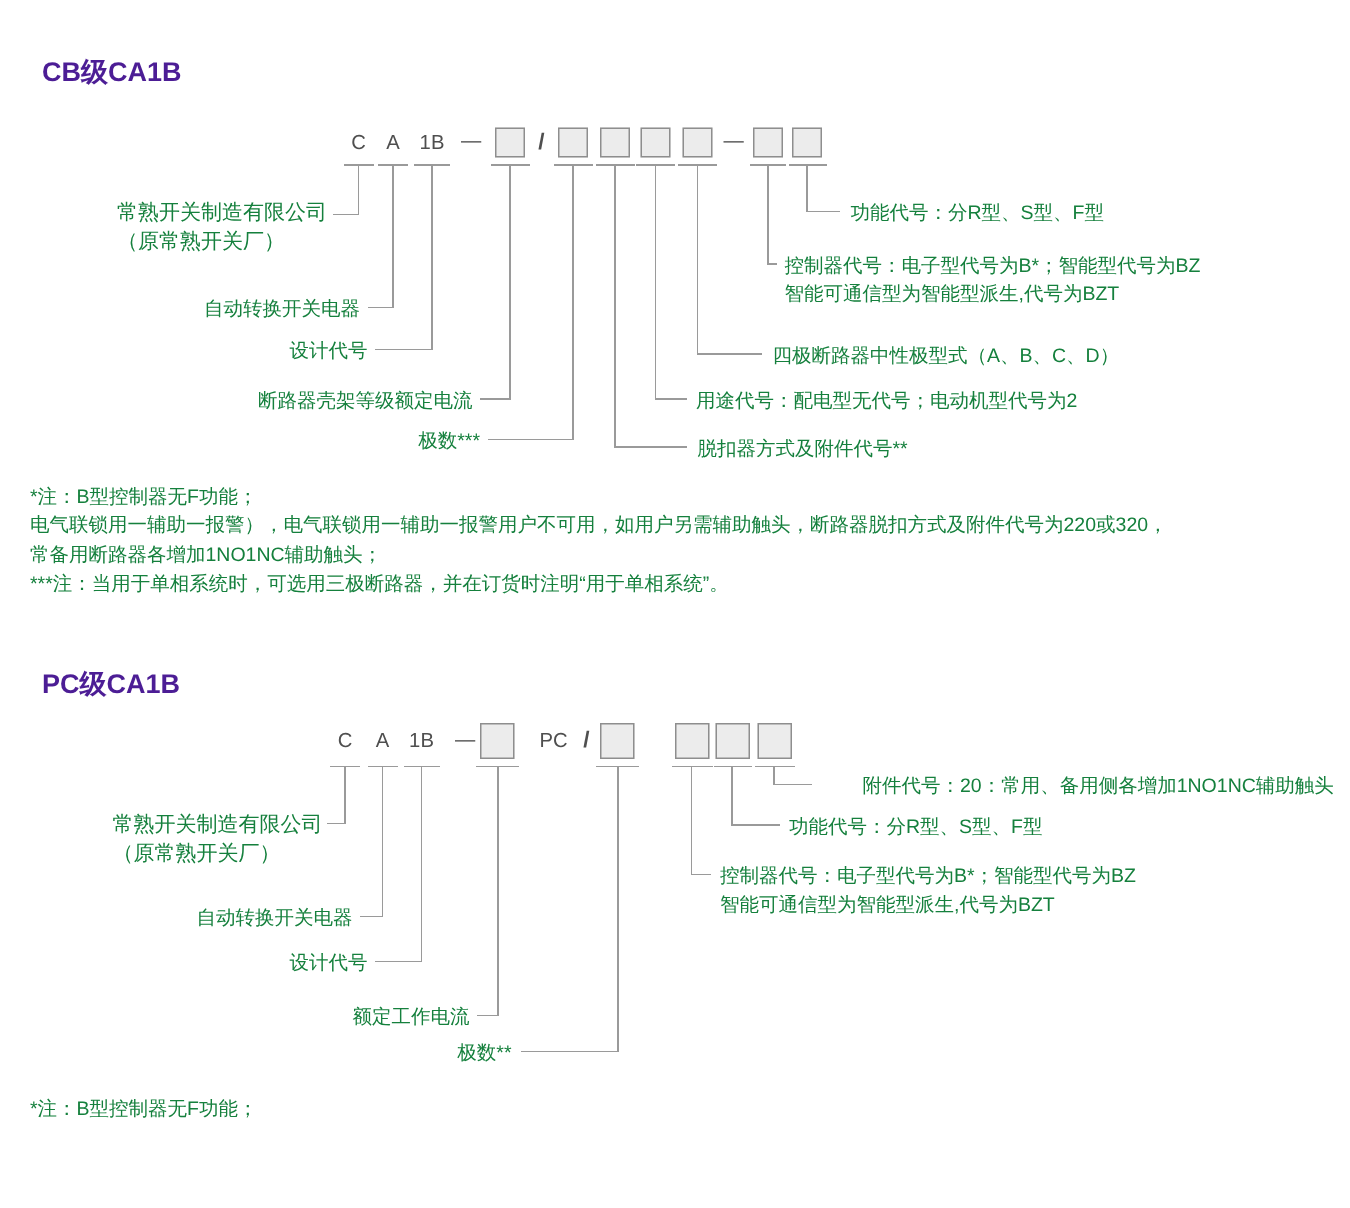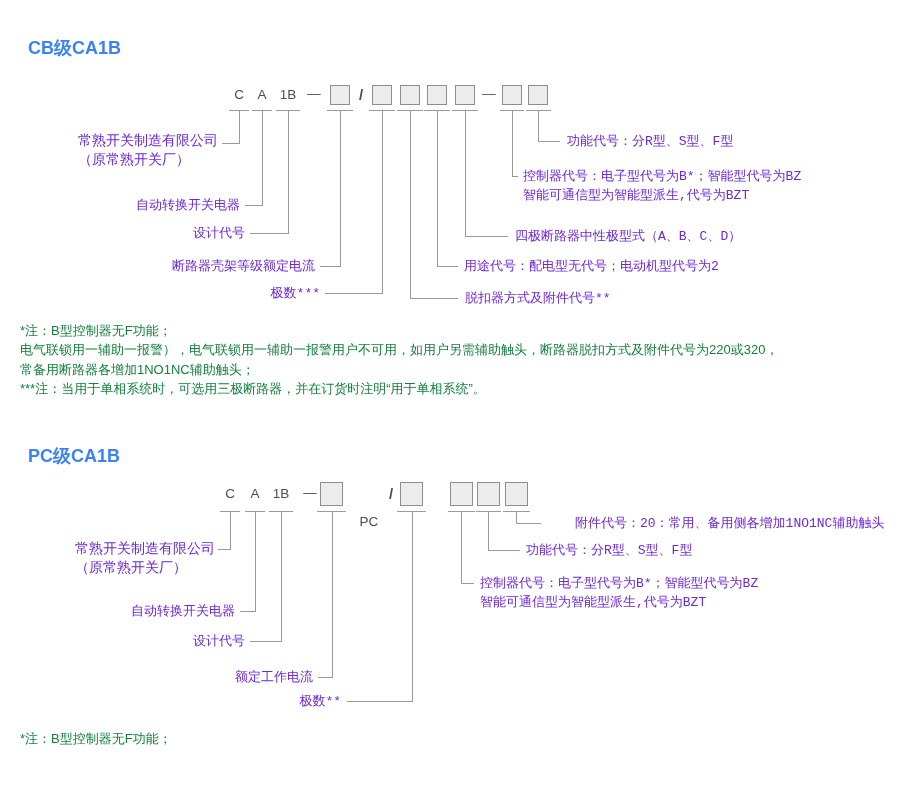--- a/index.html
+++ b/index.html
@@ -1,28 +1,28 @@
 <!DOCTYPE html>
 <html><head>
 <meta charset="utf-8">
 <style>
   html,body{margin:0;padding:0;background:#fff;}
   .canvas{
     position:relative;width:900px;height:805px;background:#ffffff;overflow:hidden;
     font-family:"Liberation Sans","DejaVu Sans",sans-serif;
   }
-  .title{position:absolute;left:28px;font-size:18px;font-weight:bold;color:#3b82f6;white-space:nowrap;}
+  .title{position:absolute;left:28px;font-size:18px;font-weight:bold;color:#4c1d95;white-space:nowrap;}
   .lines{position:absolute;left:0;top:0;}
   .lines path{stroke:#9a9a9a;stroke-width:1;fill:none;shape-rendering:crispEdges;}
   .dbox{position:absolute;background:#ececec;border:1px solid #8e8e8e;box-sizing:border-box;}
   .cbbox{width:20px;height:20px;top:85px;}
   .pcbox{width:23px;height:24px;top:482px;}
   .cchar{position:absolute;font-size:13.5px;color:#4f4f4f;line-height:16px;transform:translateX(-50%);white-space:nowrap;}
   .cchar.slash{font-size:15px;font-weight:bold;}
-  .lbl{position:absolute;font-size:13px;color:#6d28d9;line-height:19px;white-space:nowrap;font-family:Liberation Mono, monospace;}
+  .lbl{position:absolute;font-size:13px;color:#15803d;line-height:19px;white-space:nowrap;}
   .lbl.r{text-align:right;}
   .notes{position:absolute;left:20px;font-size:13px;color:#15803d;line-height:19.4px;white-space:nowrap;}
 </style>
 </head>
 <body>
 
 <div class="canvas">
 
   <svg class="lines" width="900" height="805">
 
@@ -108,21 +108,21 @@
     <div>***注：当用于单相系统时，可选用三极断路器，并在订货时注明“用于单相系统”。</div>
   </div>
 
   <div class="title" style="top:444px;">PC级CA1B</div>
 
   <span class="cchar" style="left:230px;top:486px;">C</span>
   <span class="cchar" style="left:255px;top:486px;">A</span>
   <span class="cchar" style="left:281px;top:486px;">1B</span>
   <span class="cchar" style="left:310px;top:485px;">—</span>
   <div class="dbox pcbox" style="left:320px;"></div>
-  <span class="cchar" style="left:369px;top:514px;">PC</span>
+  <span class="cchar" style="left:369px;top:486px;">PC</span>
   <span class="cchar slash" style="left:391px;top:486px;">/</span>
   <div class="dbox pcbox" style="left:400px;"></div>
   <div class="dbox pcbox" style="left:450px;"></div>
   <div class="dbox pcbox" style="left:477px;"></div>
   <div class="dbox pcbox" style="left:505px;"></div>
 
   <div class="lbl" style="left:75px;top:540px;font-size:14px;">
     <div>常熟开关制造有限公司</div>
     <div>（原常熟开关厂）</div>
   </div>

